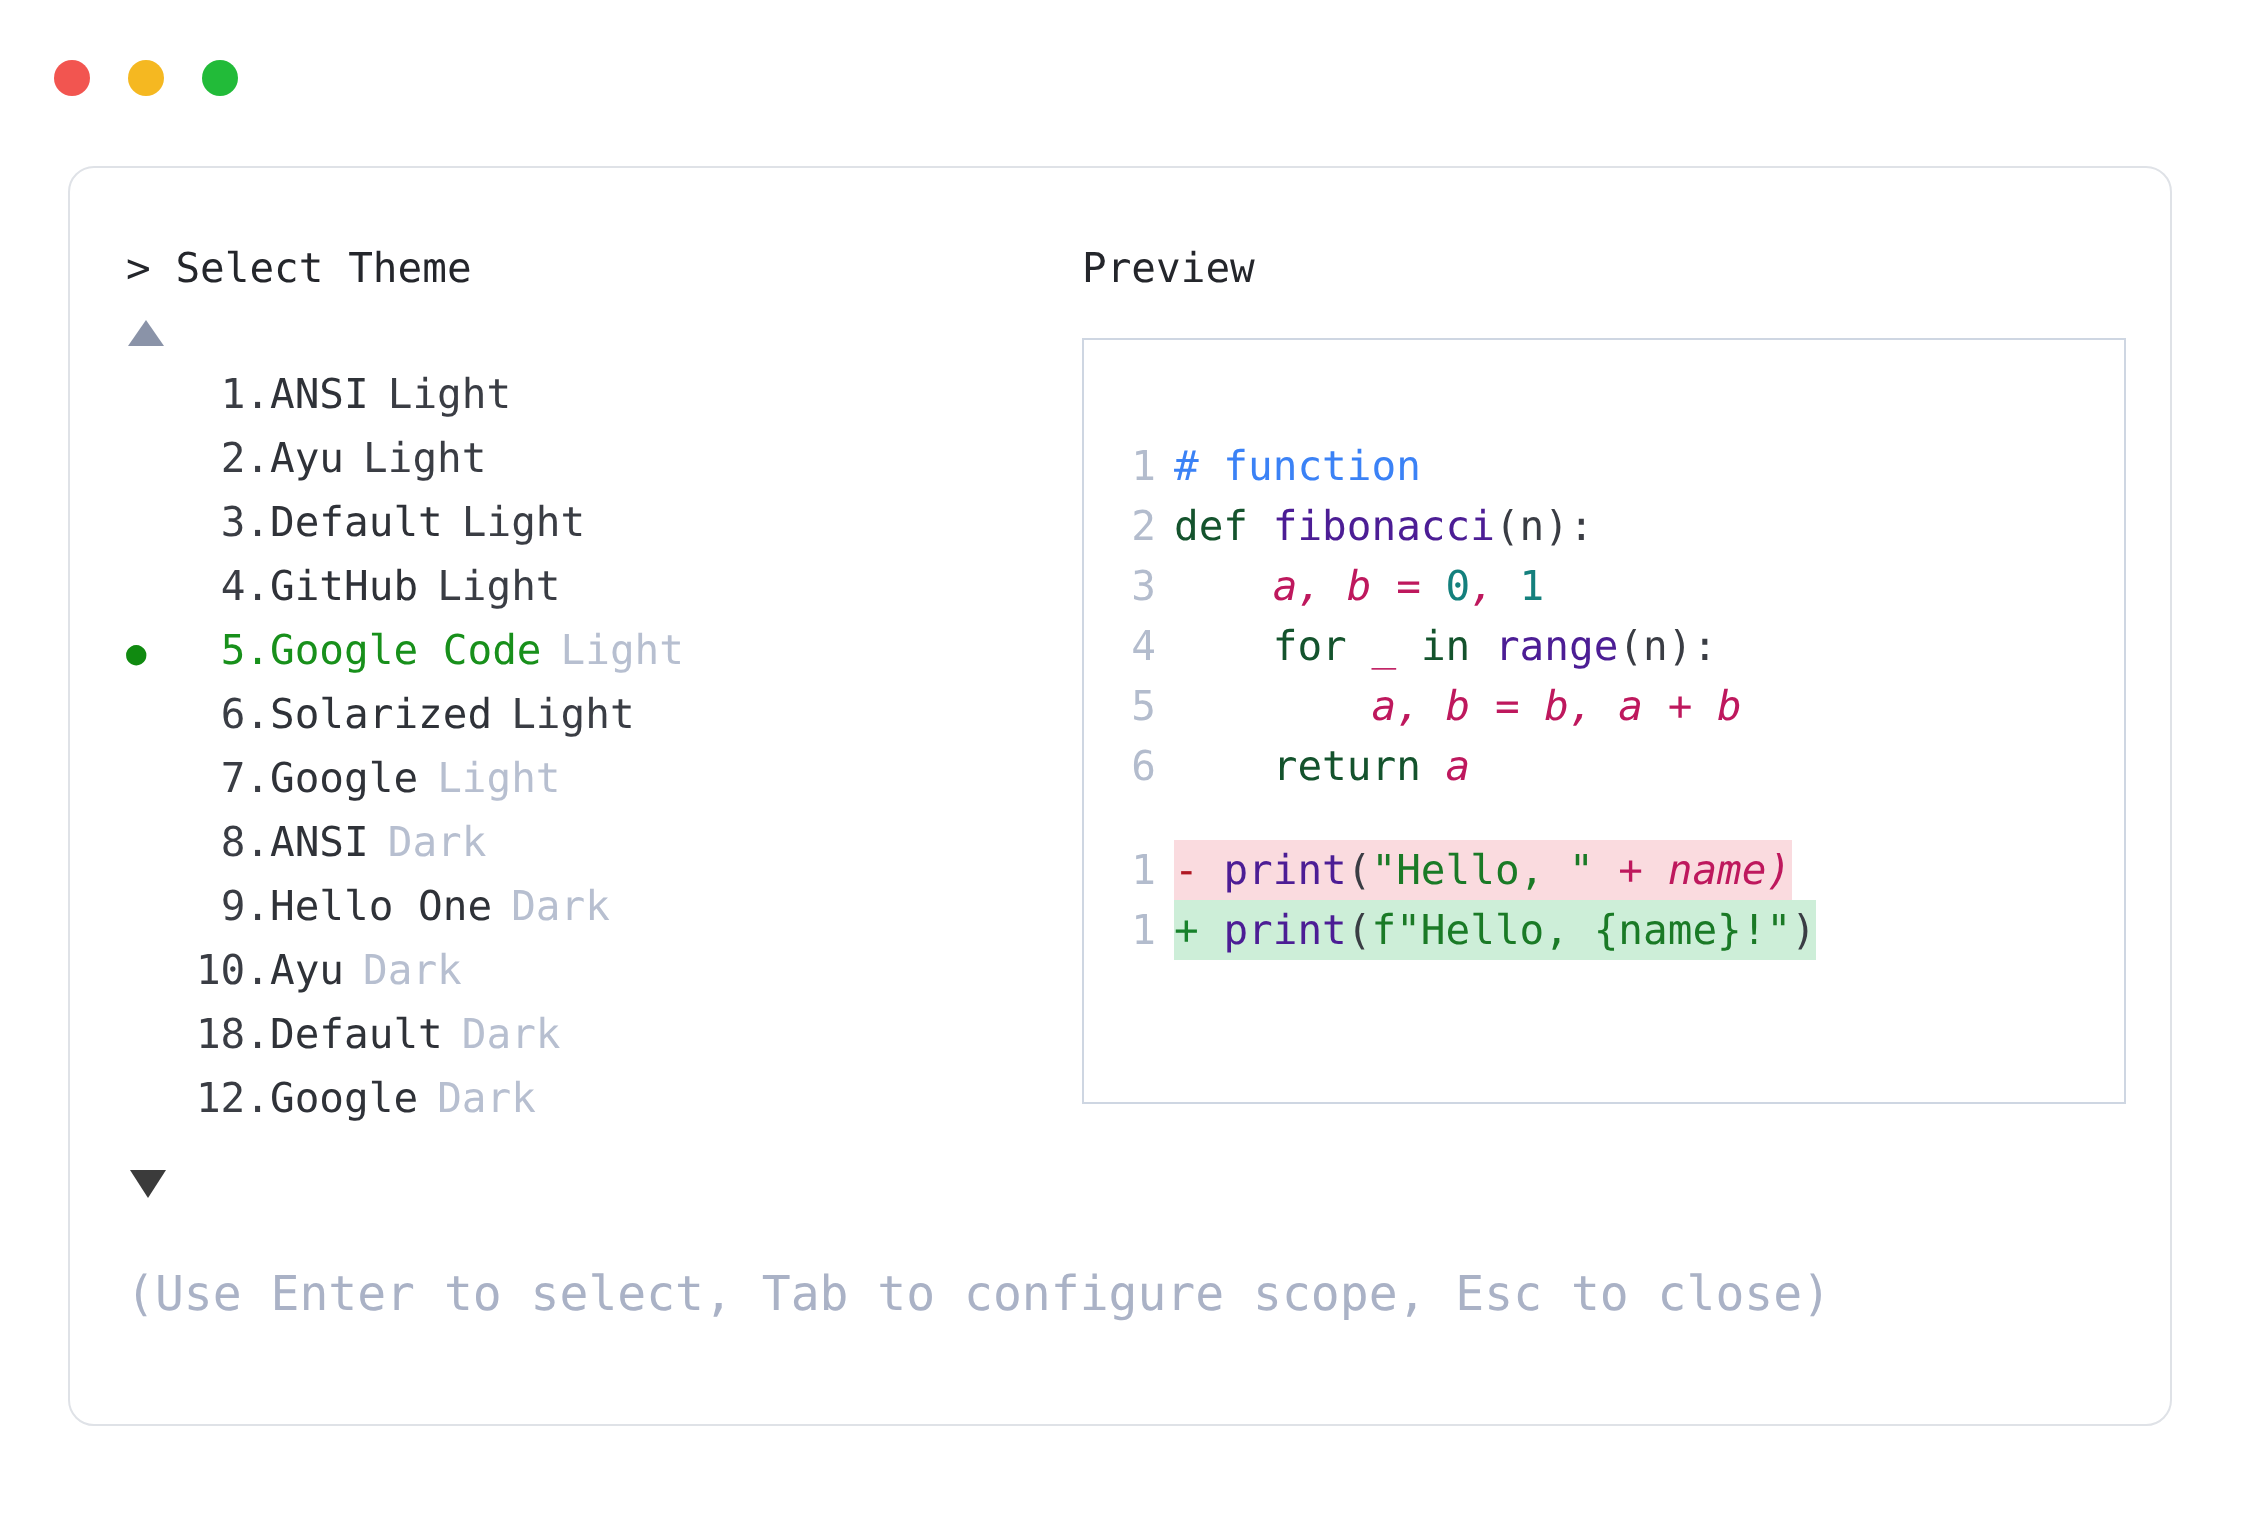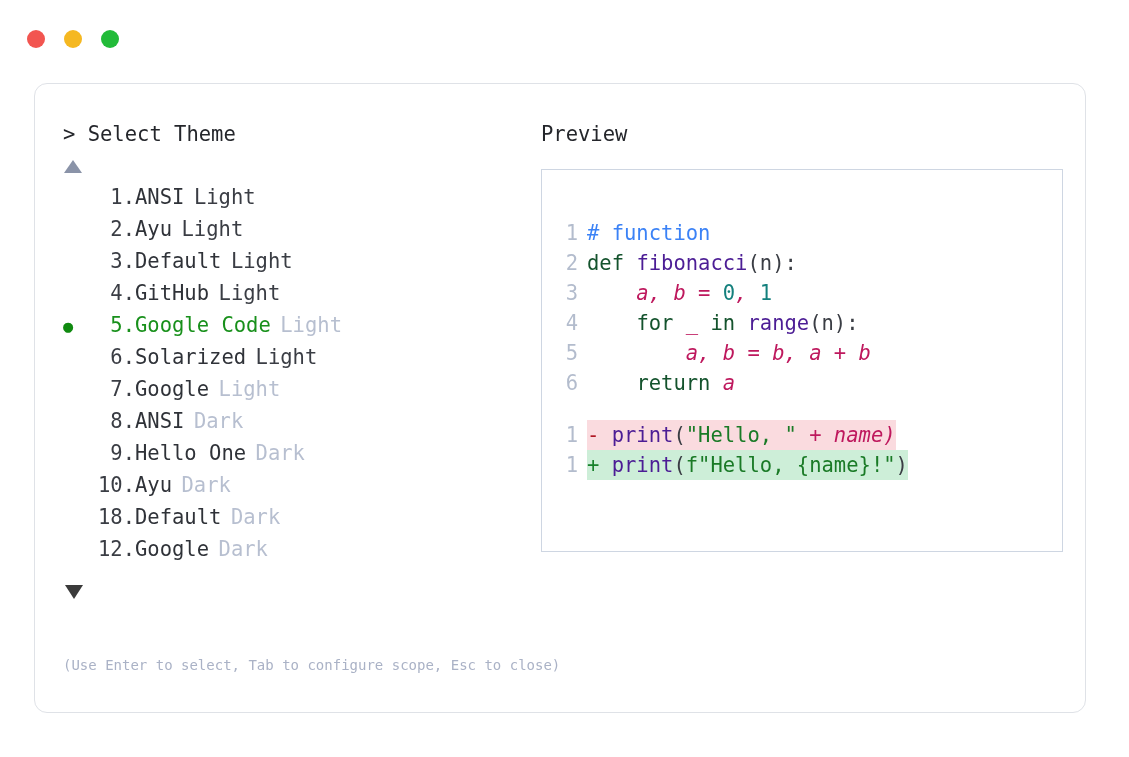--- a/index.html
+++ b/index.html
@@ -119,24 +119,23 @@
     border-left: 9px solid transparent;
     border-right: 9px solid transparent;
     border-top: 14px solid #3b3b3b;
   }
 
   
   #footer-hint {
     position: absolute;
     left: 28px;
     top: 549px;
-    font-size: 14px;
+    font-size: 24px;
     color: #aab2c6;
     white-space: pre;
-    margin-top: 24px;
   }
 
   
   #preview-column {
     position: absolute;
     left: 506px;
     top: 38px;
     width: 520px;
   }
   #preview-label {

